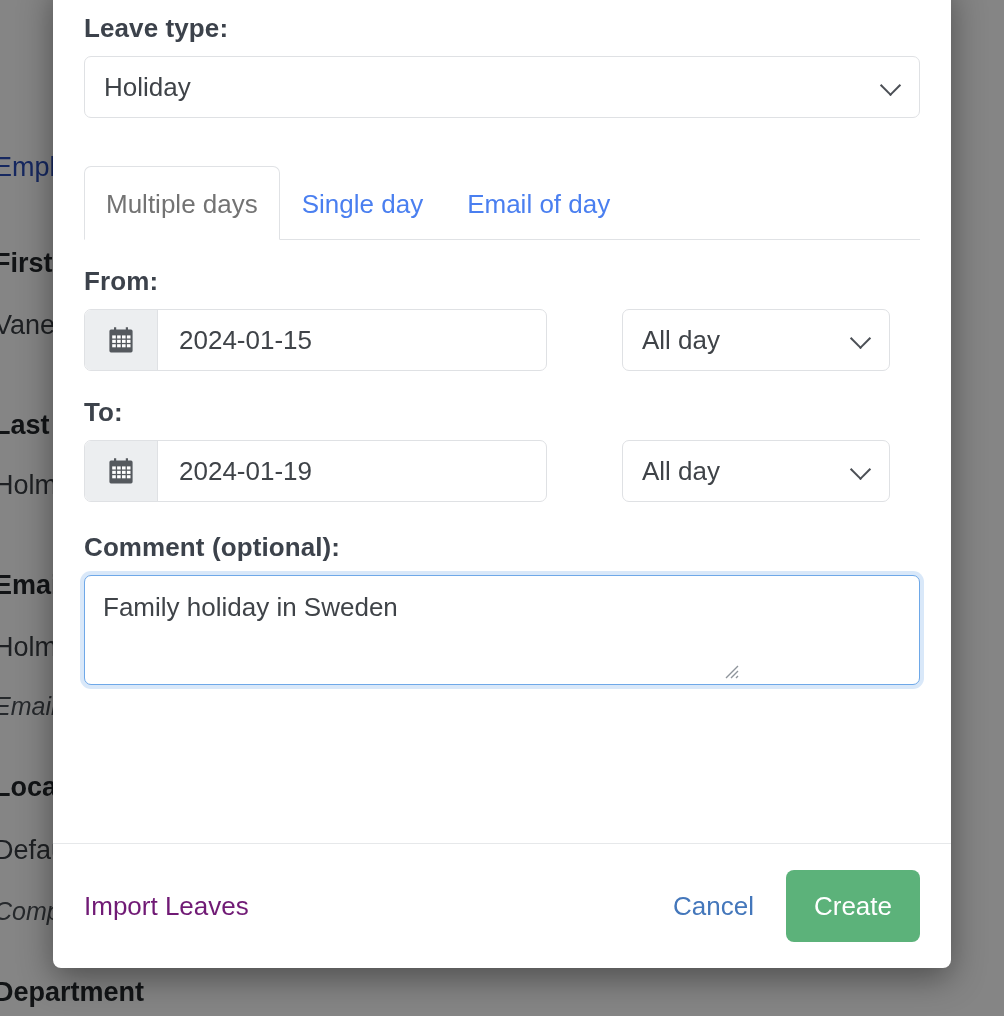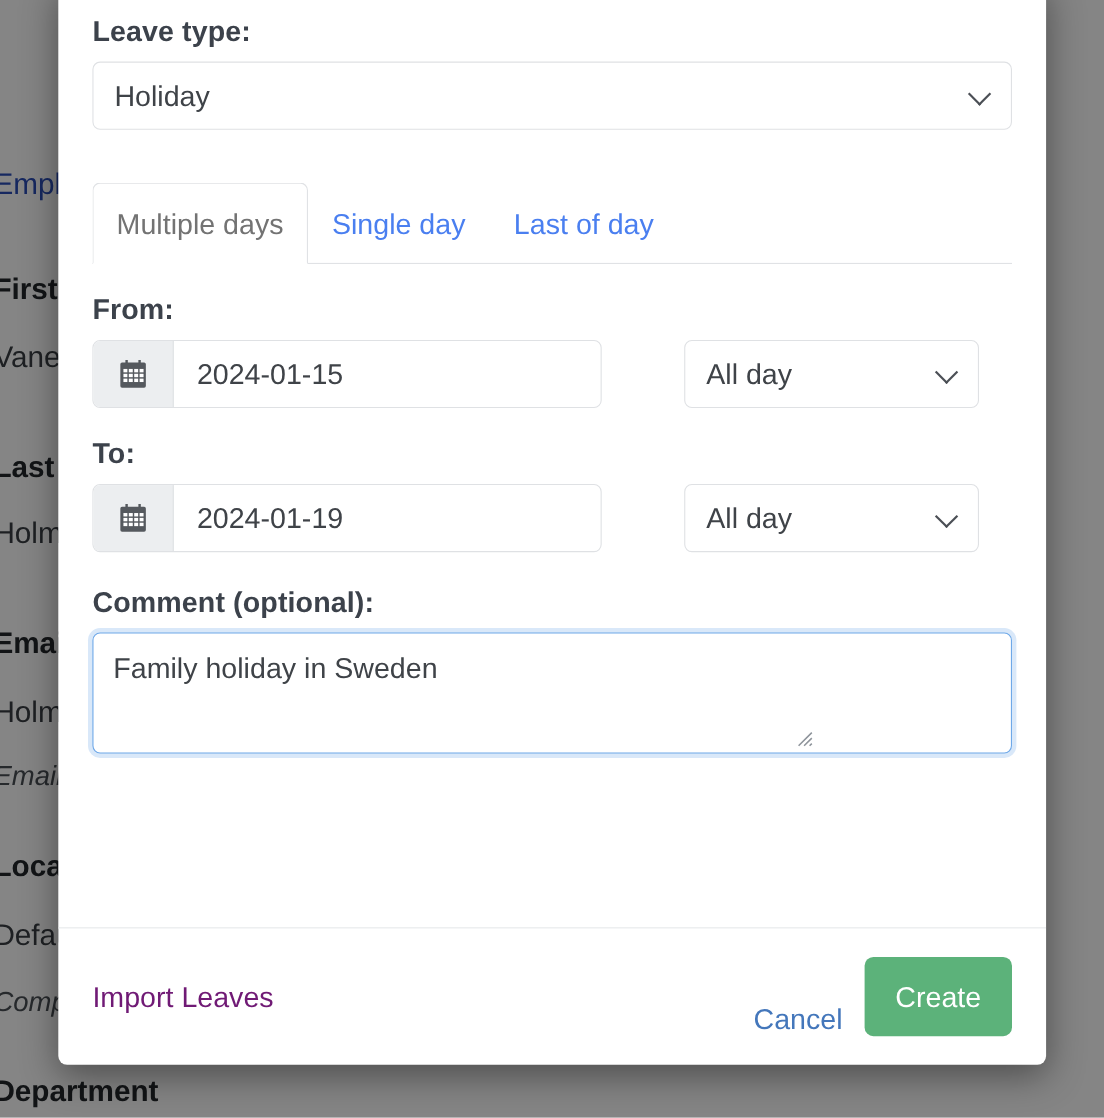--- a/index.html
+++ b/index.html
@@ -190,22 +190,22 @@
   }
   #import-leaves {
     font-size: 26px;
     color: #701a75;
     text-decoration: none;
     cursor: pointer;
   }
   #footer-right {
     margin-left: auto;
     display: flex;
-    align-items: flex-end;
-    gap: 20px;
+    align-items: center;
+    gap: 32px;
   }
   #cancel-button {
     font-size: 26px;
     color: #4477bb;
     background: none;
     border: 0;
     padding: 0;
     cursor: pointer;
     font-family: "Liberation Sans", sans-serif;
   }
@@ -249,21 +249,21 @@
 
     <div class="field-label">Leave type:</div>
     <div class="select-ctl">
       <span class="sel-text">Holiday</span>
       <span class="chev"></span>
     </div>
 
     <div id="tabs">
       <div class="tab active"><span>Multiple days</span></div>
       <div class="tab"><span>Single day</span></div>
-      <div class="tab"><span>Last of day</span></div>
+      <div class="tab"><span>Email of day</span></div>
     </div>
 
     <div class="date-group">
       <div class="field-label">From:</div>
       <div class="date-row">
         <div class="input-group">
           <div class="igroup-addon">
             <svg class="cal-icon" viewBox="0 0 28 28" aria-hidden="true">
               <path fill="#55595e" d="M7 1.2h2.2v3.2H7zM18.8 1.2H21v3.2h-2.2z"></path>
               <path fill="#55595e" d="M4 3.6h20a1.6 1.6 0 0 1 1.6 1.6v19.6A1.6 1.6 0 0 1 24 26.4H4a1.6 1.6 0 0 1-1.6-1.6V5.2A1.6 1.6 0 0 1 4 3.6z"></path>

